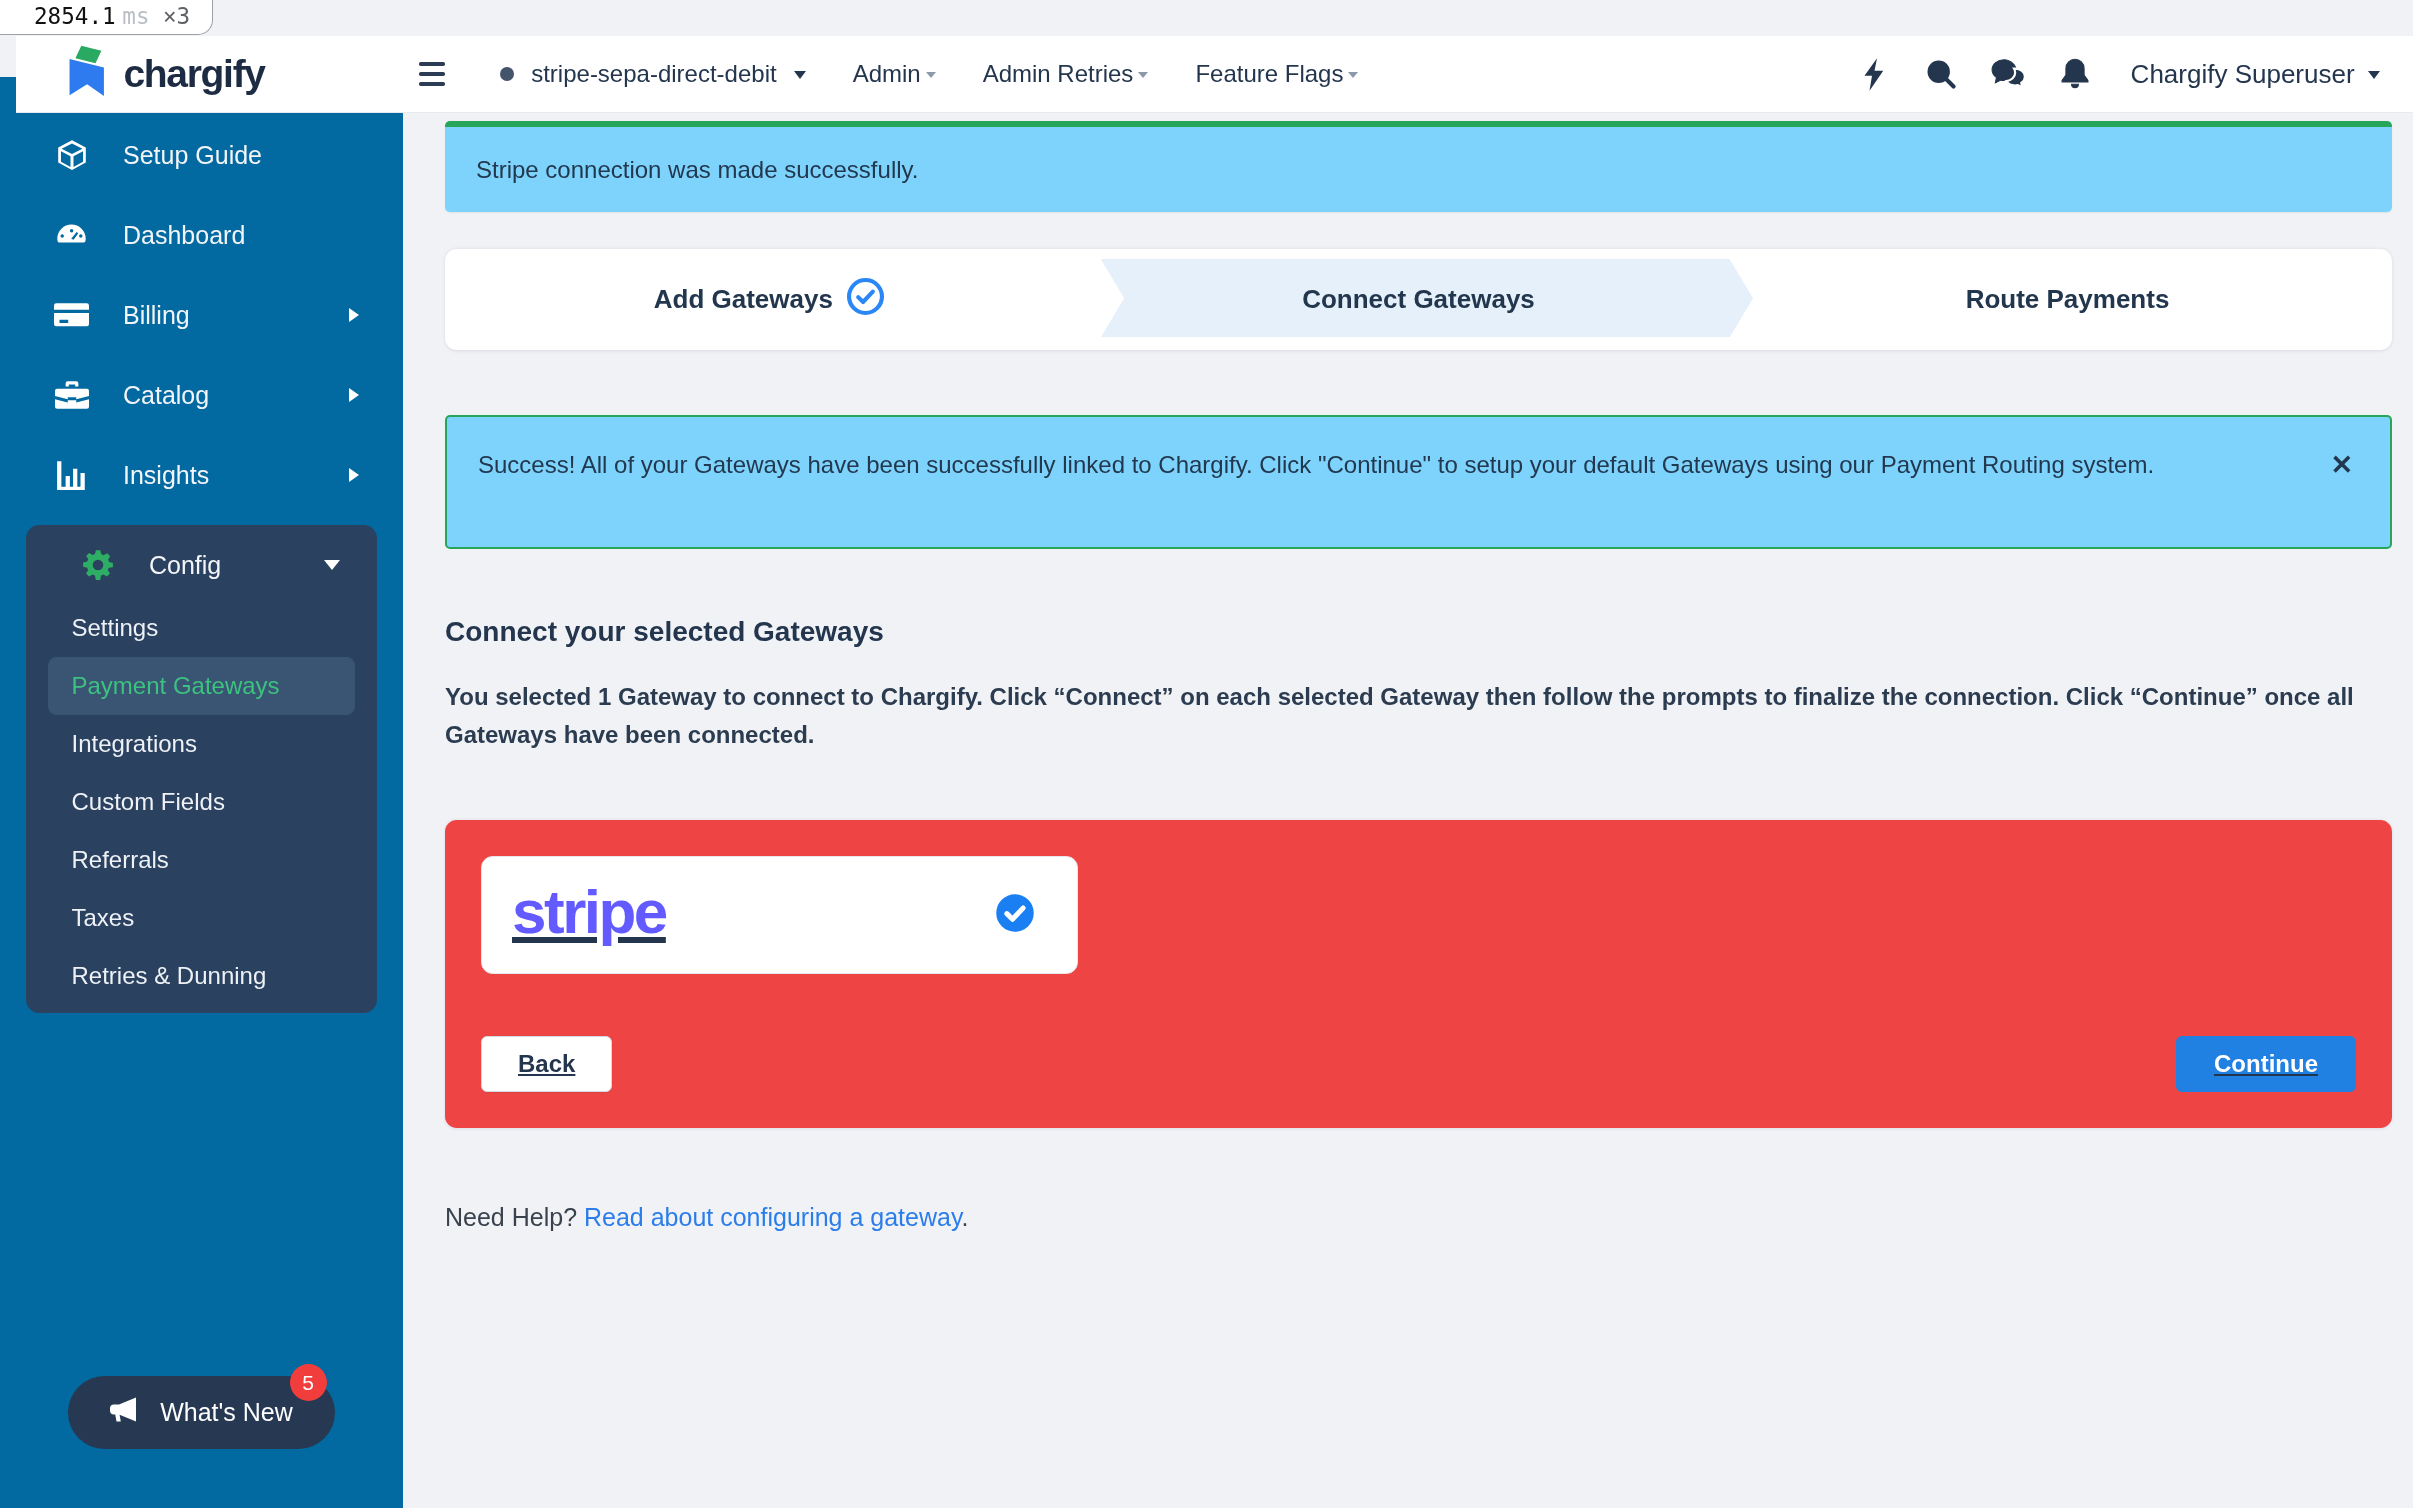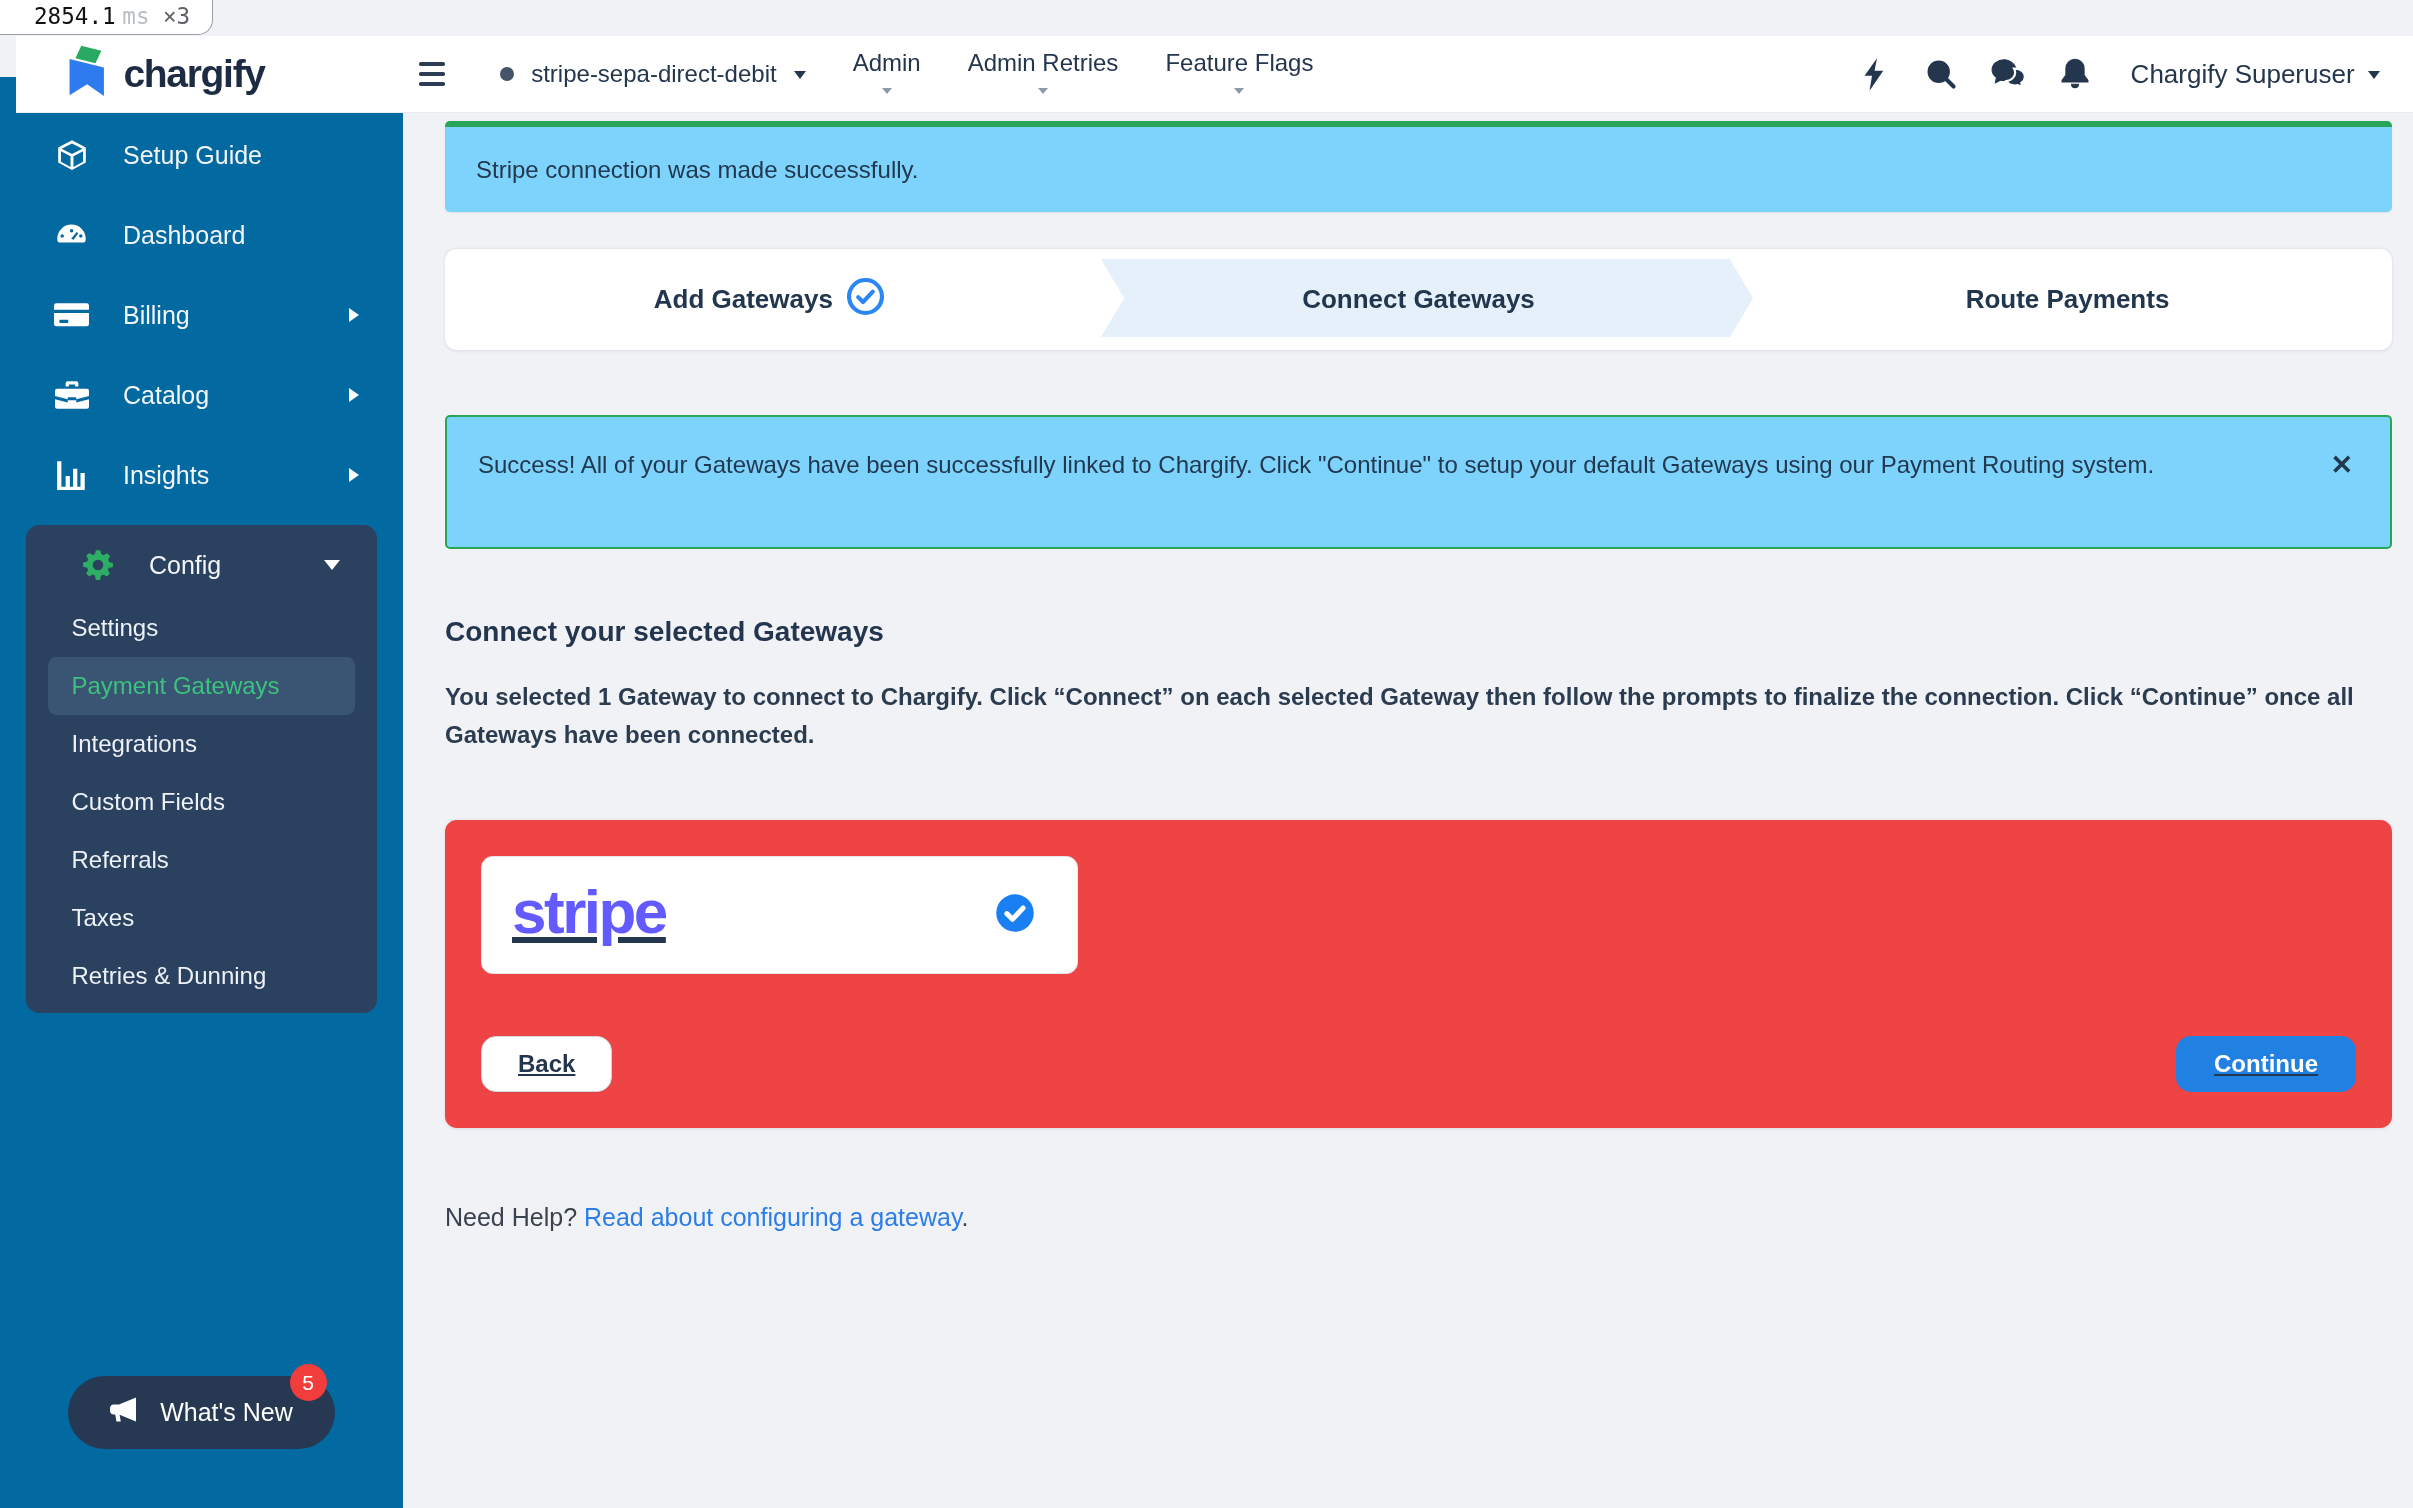--- a/index.html
+++ b/index.html
@@ -12,21 +12,21 @@
   .brand-zone { flex:0 0 403px; display:flex; align-items:center; padding-left:50px; }
   .logo { display:flex; align-items:center; gap:8.4px; }
   .logo-word { font-size:39px; font-weight:700; color:#1d2b43; letter-spacing:-1.3px; }
   .hamburger { width:42px; height:42px; display:flex; flex-direction:column; justify-content:center; gap:6.7px; cursor:pointer; margin-right:39px; }
   .hamburger span { display:block; width:26px; height:3.4px; background:#2c3c55; border-radius:1.7px; }
   .project { display:flex; align-items:center; gap:17px; cursor:pointer; }
   .status-dot { width:14.2px; height:14.2px; border-radius:50%; background:#44546b; }
   .project-name { font-size:24px; color:#24364e; }
   .caret { width:0; height:0; border:6.7px solid transparent; border-top:8.4px solid #24364e; margin-top:7.5px; }
   .caret.small { border-width:5.9px; border-top-width:6.7px; border-top-color:#8c99ab; margin-top:6.7px; }
-  .top-menu { display:flex; align-items:center; gap:5px; margin-left:47px; font-size:24px; color:#24364e; cursor:pointer;flex-direction:column; }
+  .top-menu { display:flex; align-items:center; gap:5px; margin-left:47px; font-size:24px; color:#24364e; cursor:pointer; }
   .topbar-right { margin-left:auto; display:flex; align-items:center; padding-right:49px; }
   .top-icon { width:67px; height:50px; display:flex; align-items:center; justify-content:center; cursor:pointer; }
   .top-icon svg { fill:#24364e; stroke:#24364e; }
   .user-menu { display:flex; align-items:center; gap:13.4px; margin-left:22px; font-size:26px; color:#24364e; cursor:pointer; }
 
   
   .debug-badge { position:absolute; top:0; left:0; z-index:30; background:#ffffff;
                  border:1.7px solid #9aa0a6; border-top:none; border-left:none; border-radius:0 0 15px 0;
                  padding:3.4px 22px 5px 34px; font-family:"DejaVu Sans Mono", monospace; font-size:22.6px; }
   .debug-time { color:#111; } .debug-ms { color:#b9bec4; margin-left:6.7px; } .debug-mult { color:#5f6368; margin-left:13.4px; }
@@ -69,21 +69,21 @@
 
   .page-heading { font-size:28px; font-weight:700; color:#24364e; margin-bottom:30px; }
   .page-desc { font-size:24px; font-weight:700; color:#2b3c50; line-height:1.6; margin-bottom:65px; }
 
   .gw-card { background:#ef4444; border-radius:11.7px; box-shadow:0 0.8px 3.4px rgba(40,50,70,.10); padding:36px; margin-bottom:75px;text-decoration:underline; }
   .gw-tile { width:597px; height:118px; border:1.7px solid #e6e8ee; border-radius:11.7px; background:#fff;
              display:flex; align-items:center; padding:0 42px 0 30px; cursor:pointer; }
   .stripe-word { font-size:62px; font-weight:700; color:#635bff; letter-spacing:-2.5px; margin-top:-6.7px; }
   .tile-check { margin-left:auto; }
   .gw-actions { display:flex; align-items:center; justify-content:space-between; margin-top:62px; }
-  .btn { font-family:"Liberation Sans",sans-serif; font-size:24px; font-weight:700; border-radius:15px; cursor:pointer; }
+  .btn { font-family:"Liberation Sans",sans-serif; font-size:24px; font-weight:700; border-radius:6px; cursor:pointer; }
   .btn-back { background:#ffffff; color:#24364e; border:1.7px solid #d4d9e0; padding:12.6px 36px; box-shadow:0 0.8px 1.7px rgba(40,50,70,.08); }
   .btn-continue { background:#2181e2; color:#ffffff; border:none; padding:14.2px 38px; }
 
   .help-line { font-size:25px; color:#39424d; }
   .help-link { color:#2b7de9; cursor:pointer; text-decoration:none; }
 </style>
 </head>
 <body>
 
 <div class="topbar">

